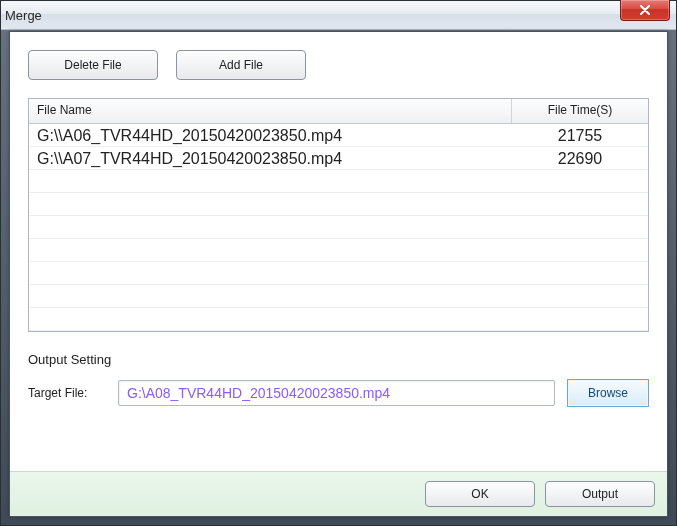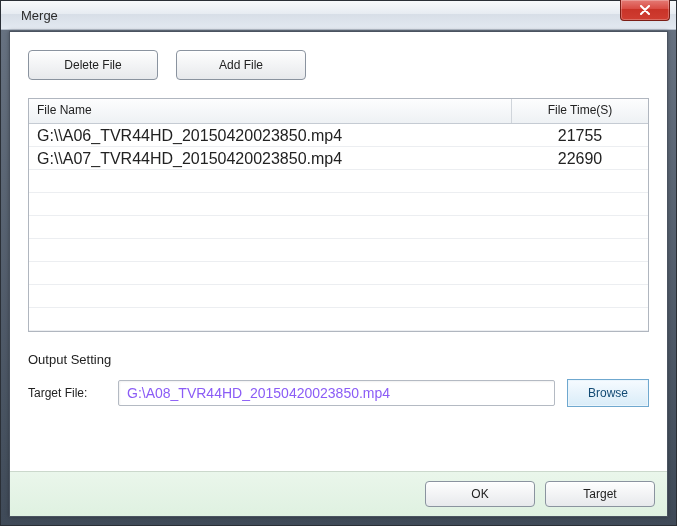--- a/index.html
+++ b/index.html
@@ -19,21 +19,21 @@
     box-sizing: border-box;
     background: linear-gradient(#697483, #3f4a58);
     border: 1px solid #2a2f36;
   }
   .titlebar {
     height: 28px;
     background: linear-gradient(to bottom, #f7f9fb 0%, #e7ecf2 45%, #d7dee7 46%, #e3e9f1 100%);
     border-bottom: 1px solid #b7c0cc;
     display: flex;
     align-items: center;
-    padding-left: 20px;
+    padding-left: 4px;
     position: relative;
   }
   .titlebar .title {
     color: #2b2b2b;
     font-size: 13px;
   }
   .close-btn {
     position: absolute;
     top: -1px;
     right: 6px;
@@ -249,17 +249,17 @@
           <div class="output-label">Target File:</div>
           <div class="target-input">G:\A08_TVR44HD_20150420023850.mp4</div>
           <div class="browse-btn">Browse</div>
         </div>
       </div>
 
     </div>
 
     <div class="footer">
       <div class="btn">OK</div>
-      <div class="btn">Target</div>
+      <div class="btn">Output</div>
     </div>
   </div>
 
 </div>
 
 </body></html>

